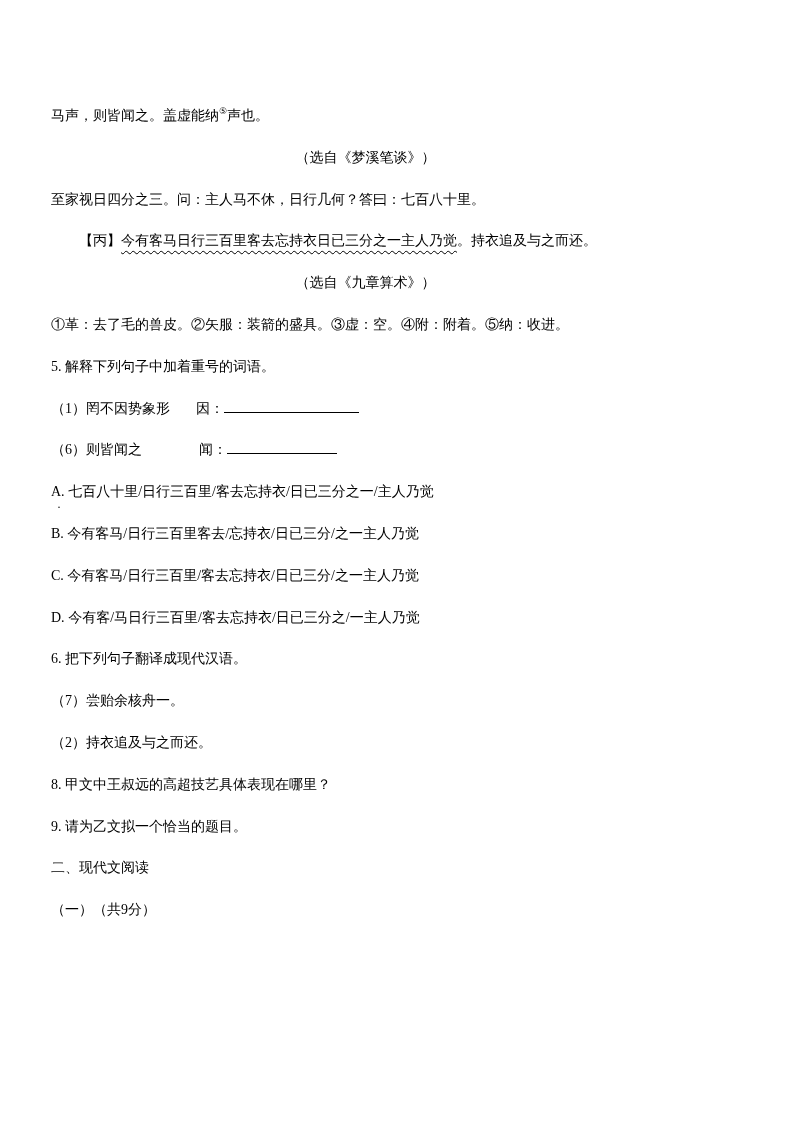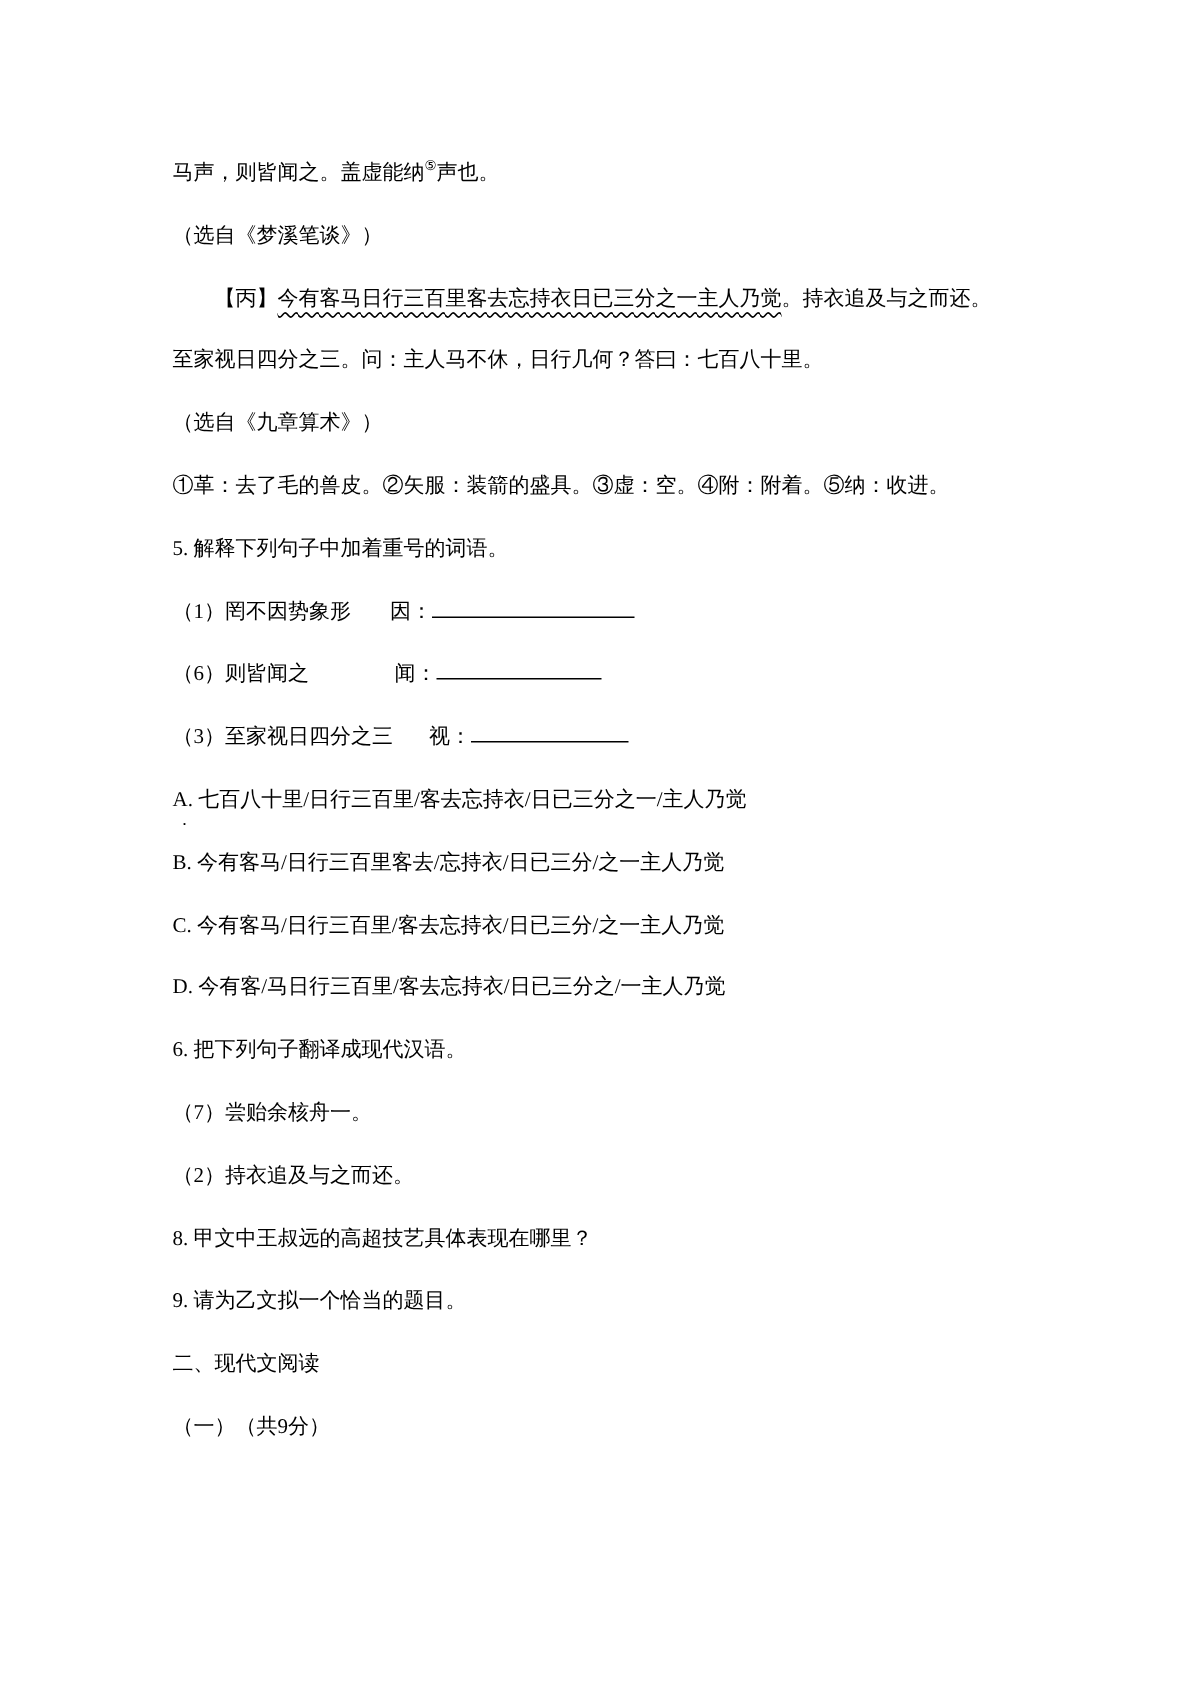--- a/index.html
+++ b/index.html
@@ -8,30 +8,30 @@
     width: 794px;
     height: 1123px;
     background: #ffffff;
     color: #000000;
     font-family: "Liberation Serif", "DejaVu Serif", serif;
     overflow: hidden;
   }
   .page {
     width: 794px;
     height: 1123px;
-    padding: 95px 114px 0 115px;
+    padding: 95px 114px 0 51px;
     font-size: 14px;
     line-height: 41.8px;
   }
   p.line {
     margin: 0;
     position: relative;
     white-space: nowrap;
   }
-  .right { text-align: left; }
+  .right { text-align: center; }
   .indent { text-indent: 28px; }
   .bold { font-weight: normal; }
   sup.note-ref {
     font-size: 9px;
     vertical-align: super;
     line-height: 0;
   }
   .wavy {
     text-decoration: underline;
     text-decoration-style: wavy;
@@ -61,35 +61,34 @@
 </style>
 </head>
 <body>
 
 <div class="page">
 
   <p class="line"><span>马声，则皆闻之。盖虚能纳</span><sup class="note-ref">⑤</sup><span>声也。</span></p>
 
   <p class="line right">（选自《梦溪笔谈》）</p>
 
+  <p class="line">至家视日四分之三。问：主人马不休，日行几何？答曰：七百八十里。</p>
+
   <p class="line indent"><span>【丙】</span><span class="wavy">今有客马日行三百里客去忘持衣日已三分之一主人乃觉</span><span>。持衣追及与之而还。</span></p>
-
-  <p class="line">至家视日四分之三。问：主人马不休，日行几何？答曰：七百八十里。</p>
 
   <p class="line right">（选自《九章算术》）</p>
 
   <p class="line">①革：去了毛的兽皮。②矢服：装箭的盛具。③虚：空。④附：附着。⑤纳：收进。</p>
 
   <p class="line">5. 解释下列句子中加着重号的词语。</p>
 
   <p class="line"><span>（1）罔不因势象形</span><span class="gap g1"></span><span>因：</span><span class="blank b1"></span></p>
 
   <p class="line"><span>（6）则皆闻之</span><span class="gap g2"></span><span>闻：</span><span class="blank b2"></span></p>
 
-  <p class="line"><span>（3）至家视日四分之三</span><span class="gap g3"></span><span>视：</span><span class="blank b3"></span></p>
 
 
   <p class="line"><span>A. </span><span>七百八十里/日行三百里/客去忘持衣/日已三分之一/主人乃觉</span><span class="stray-dot">·</span></p>
 
   <p class="line"><span>B. </span><span>今有客马/日行三百里客去/忘持衣/日已三分/之一主人乃觉</span></p>
 
   <p class="line"><span>C. </span><span>今有客马/日行三百里/客去忘持衣/日已三分/之一主人乃觉</span></p>
 
   <p class="line"><span>D. </span><span>今有客/马日行三百里/客去忘持衣/日已三分之/一主人乃觉</span></p>
 

